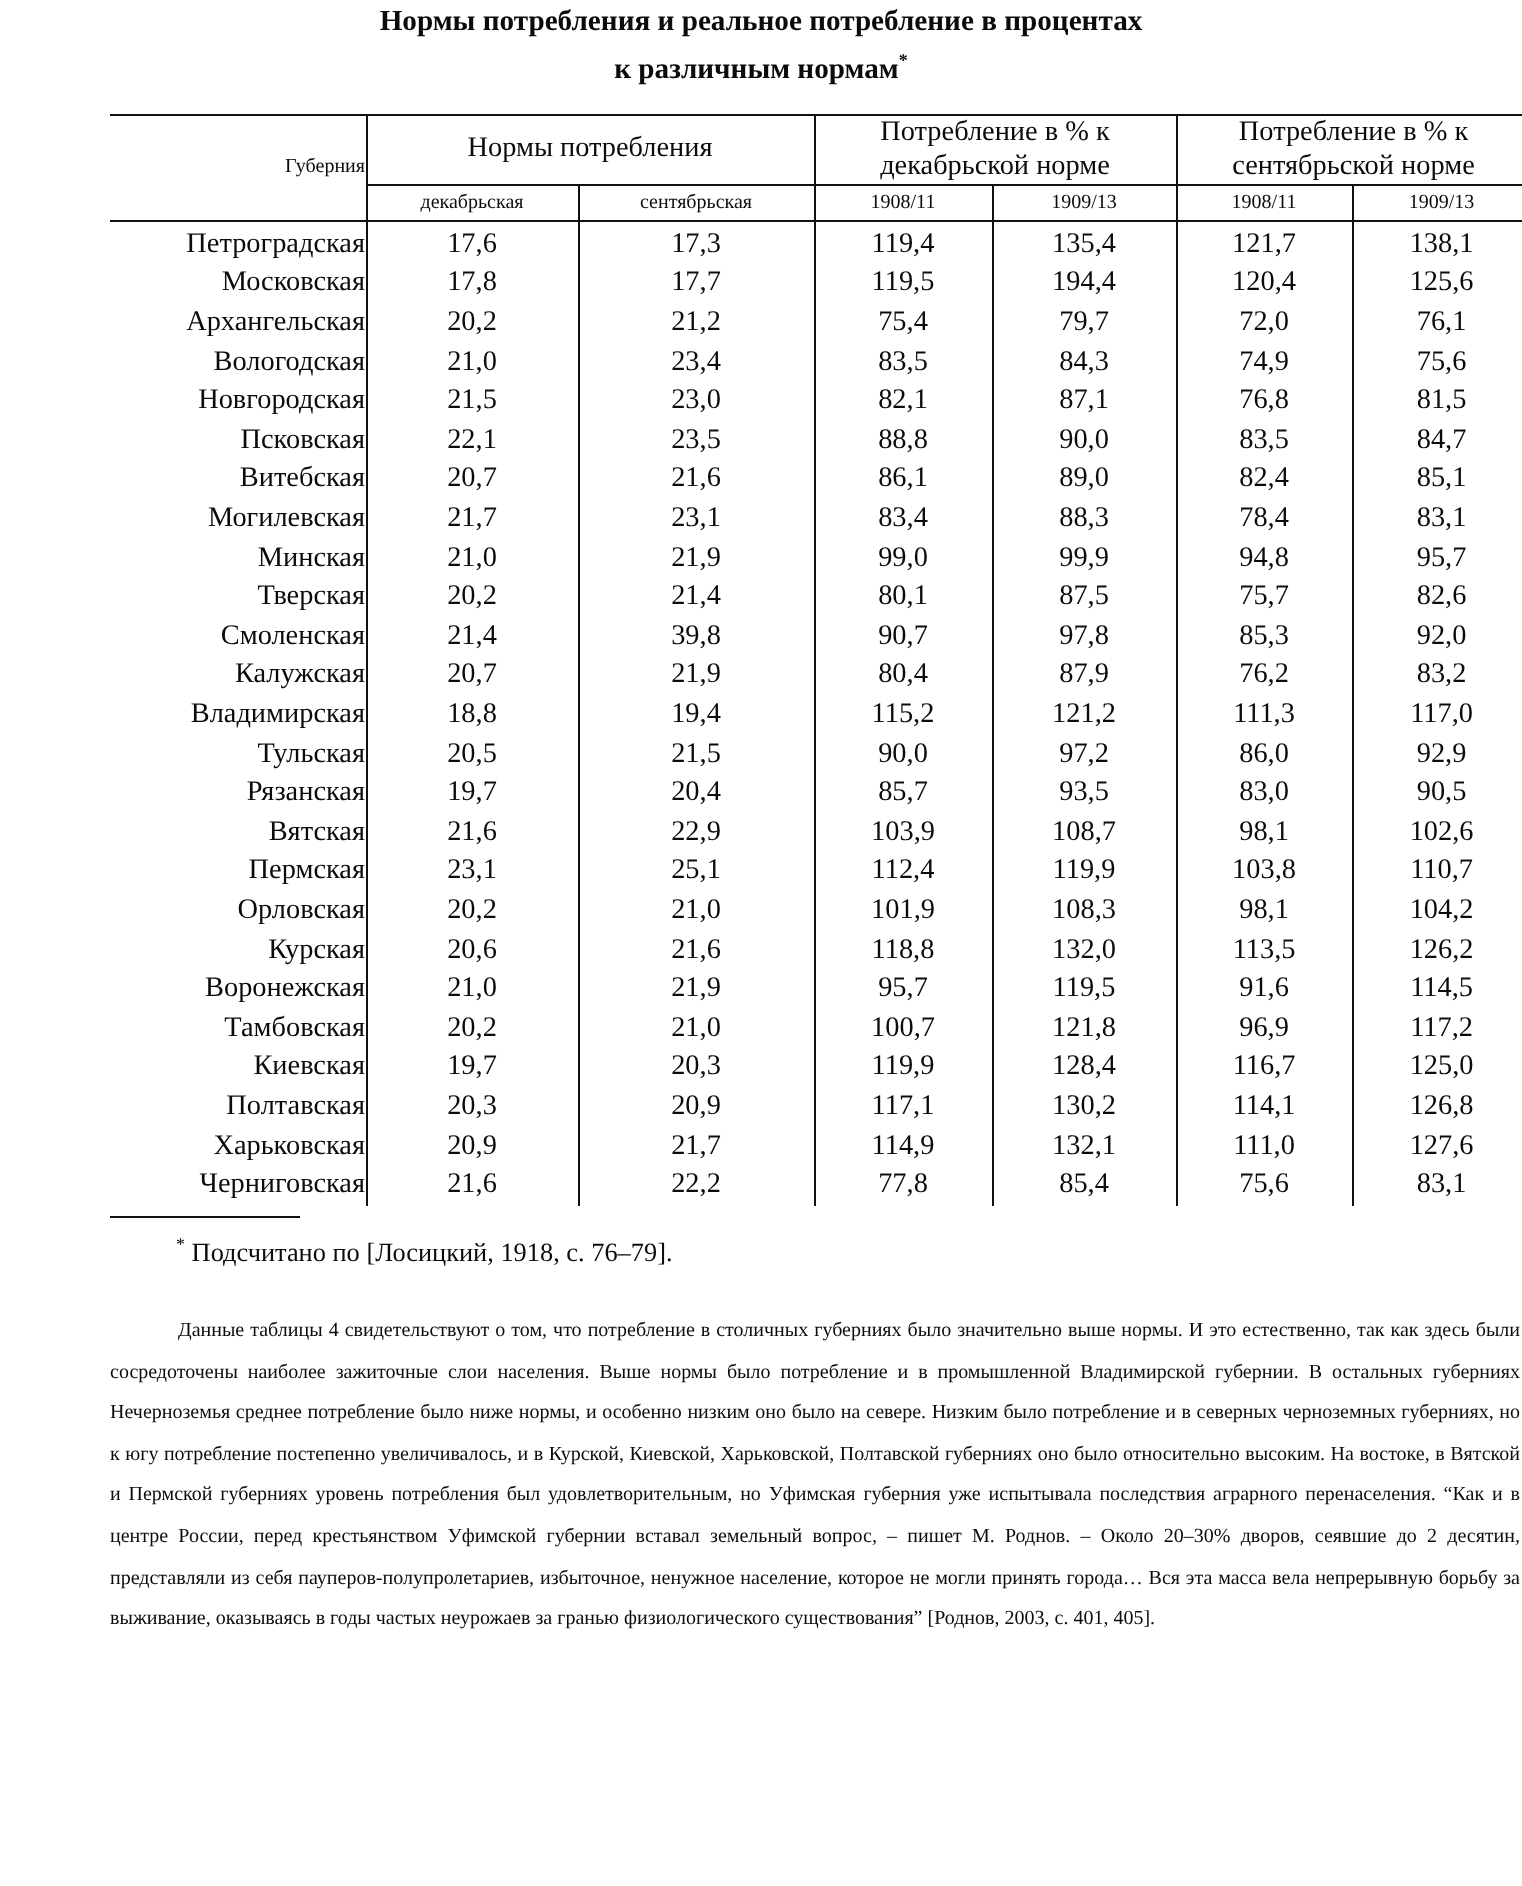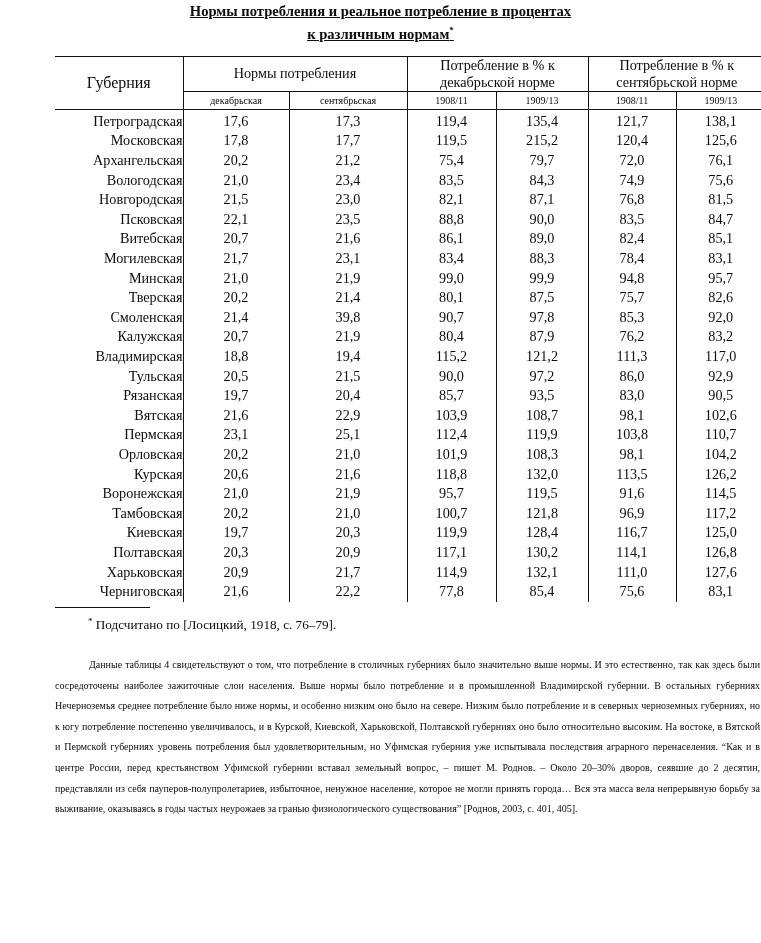--- a/index.html
+++ b/index.html
@@ -35,21 +35,20 @@
   }
 
   
   .caption {
     text-align: center;
     font-weight: bold;
     font-size: 14.6px;
     line-height: 19px;
     margin-top: 2px;
     margin-bottom: 0;
-    text-decoration: underline;
   }
   .caption .l2 { display: block; }
   .caption sup {
     font-size: 9px;
     vertical-align: super;
     font-weight: bold;
   }
 
   
   table.main {
@@ -77,21 +76,22 @@
   .rule-mid td, .rule-mid th { border-top: 1.1px solid #111; }
 
   thead th {
     font-weight: normal;
     text-align: center;
     line-height: 17px;
   }
   th.hdr-gub {
     border-bottom: none;
     border-right: 1.1px solid #111;
-    font-size: 16px;
+    font-size: 10px;
+    text-align: right;
   }
   th.hdr-group {
     border-bottom: 1.1px solid #111;
     border-right: 1.1px solid #111;
     font-size: 14.2px;
     padding: 6px 4px 5px 4px;
   }
   th.hdr-group.last { border-right: none; }
   th.hdr-sub {
     border-right: 1.1px solid #111;
@@ -209,21 +209,21 @@
           <td class="num">119,4</td>
           <td class="num">135,4</td>
           <td class="num">121,7</td>
           <td class="num last">138,1</td>
         </tr>
         <tr class="datarow">
           <td class="gub">Московская</td>
           <td class="num">17,8</td>
           <td class="num">17,7</td>
           <td class="num">119,5</td>
-          <td class="num">215,2</td>
+          <td class="num">194,4</td>
           <td class="num">120,4</td>
           <td class="num last">125,6</td>
         </tr>
         <tr class="datarow">
           <td class="gub">Архангельская</td>
           <td class="num">20,2</td>
           <td class="num">21,2</td>
           <td class="num b">75,4</td>
           <td class="num b">79,7</td>
           <td class="num b">72,0</td>

